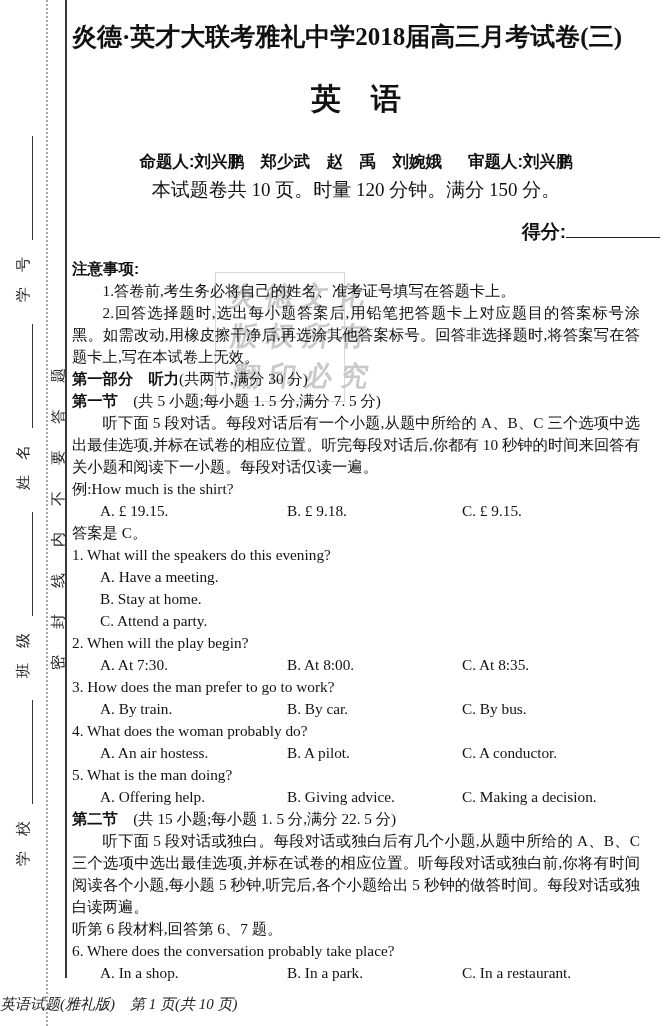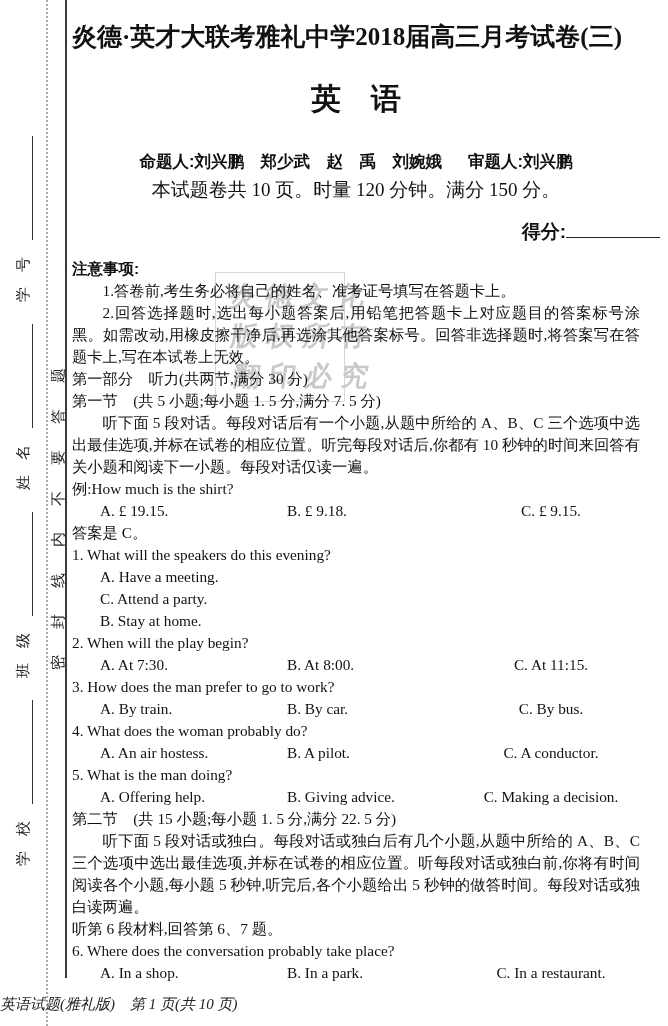--- a/index.html
+++ b/index.html
@@ -87,29 +87,29 @@
     display:inline-block;width:94px;height:1em;
     border-bottom:1.5px solid #222;vertical-align:baseline;
   }
   .notice-heading{
     margin-top:14px;font-weight:bold;font-size:15.5px;
     font-family:"Liberation Sans","DejaVu Sans",sans-serif;
   }
   p{margin:0;text-align:justify;}
   .indent{text-indent:2em;}
   .bold-head{
-    font-weight:normal;
+    font-weight:bold;
     font-family:"Liberation Sans","DejaVu Sans",sans-serif;
   }
   .kai{}
   .opts{padding-left:28px;}
   .opt-row{display:flex;padding-left:28px;}
   .opt-row .c1{width:187px;}
   .opt-row .c2{width:175px;}
-  .opt-row .c3{flex:1;text-align:center;}
+  .opt-row .c3{flex:1;}
   .page-footer{
     position:absolute;left:0;bottom:12px;width:668px;z-index:1;
     text-align:left;font-size:15px;font-style:italic;color:#222;
   }
 </style>
 </head>
 <body>
 
 <div class="page">
 
@@ -164,28 +164,28 @@
     <div class="opt-row">
       <span class="c1">A. £ 19.15.</span>
       <span class="c2">B. £ 9.18.</span>
       <span class="c3">C. £ 9.15.</span>
     </div>
 
     <p>答案是 C。</p>
 
     <p>1. What will the speakers do this evening?</p>
     <p class="opts">A. Have a meeting.</p>
+    <p class="opts">B. Stay at home.</p>
     <p class="opts">C. Attend a party.</p>
-    <p class="opts">B. Stay at home.</p>
 
     <p>2. When will the play begin?</p>
     <div class="opt-row">
       <span class="c1">A. At 7:30.</span>
       <span class="c2">B. At 8:00.</span>
-      <span class="c3">C. At 11:15.</span>
+      <span class="c3">C. At 8:35.</span>
     </div>
 
     <p>3. How does the man prefer to go to work?</p>
     <div class="opt-row">
       <span class="c1">A. By train.</span>
       <span class="c2">B. By car.</span>
       <span class="c3">C. By bus.</span>
     </div>
 
     <p>4. What does the woman probably do?</p>

